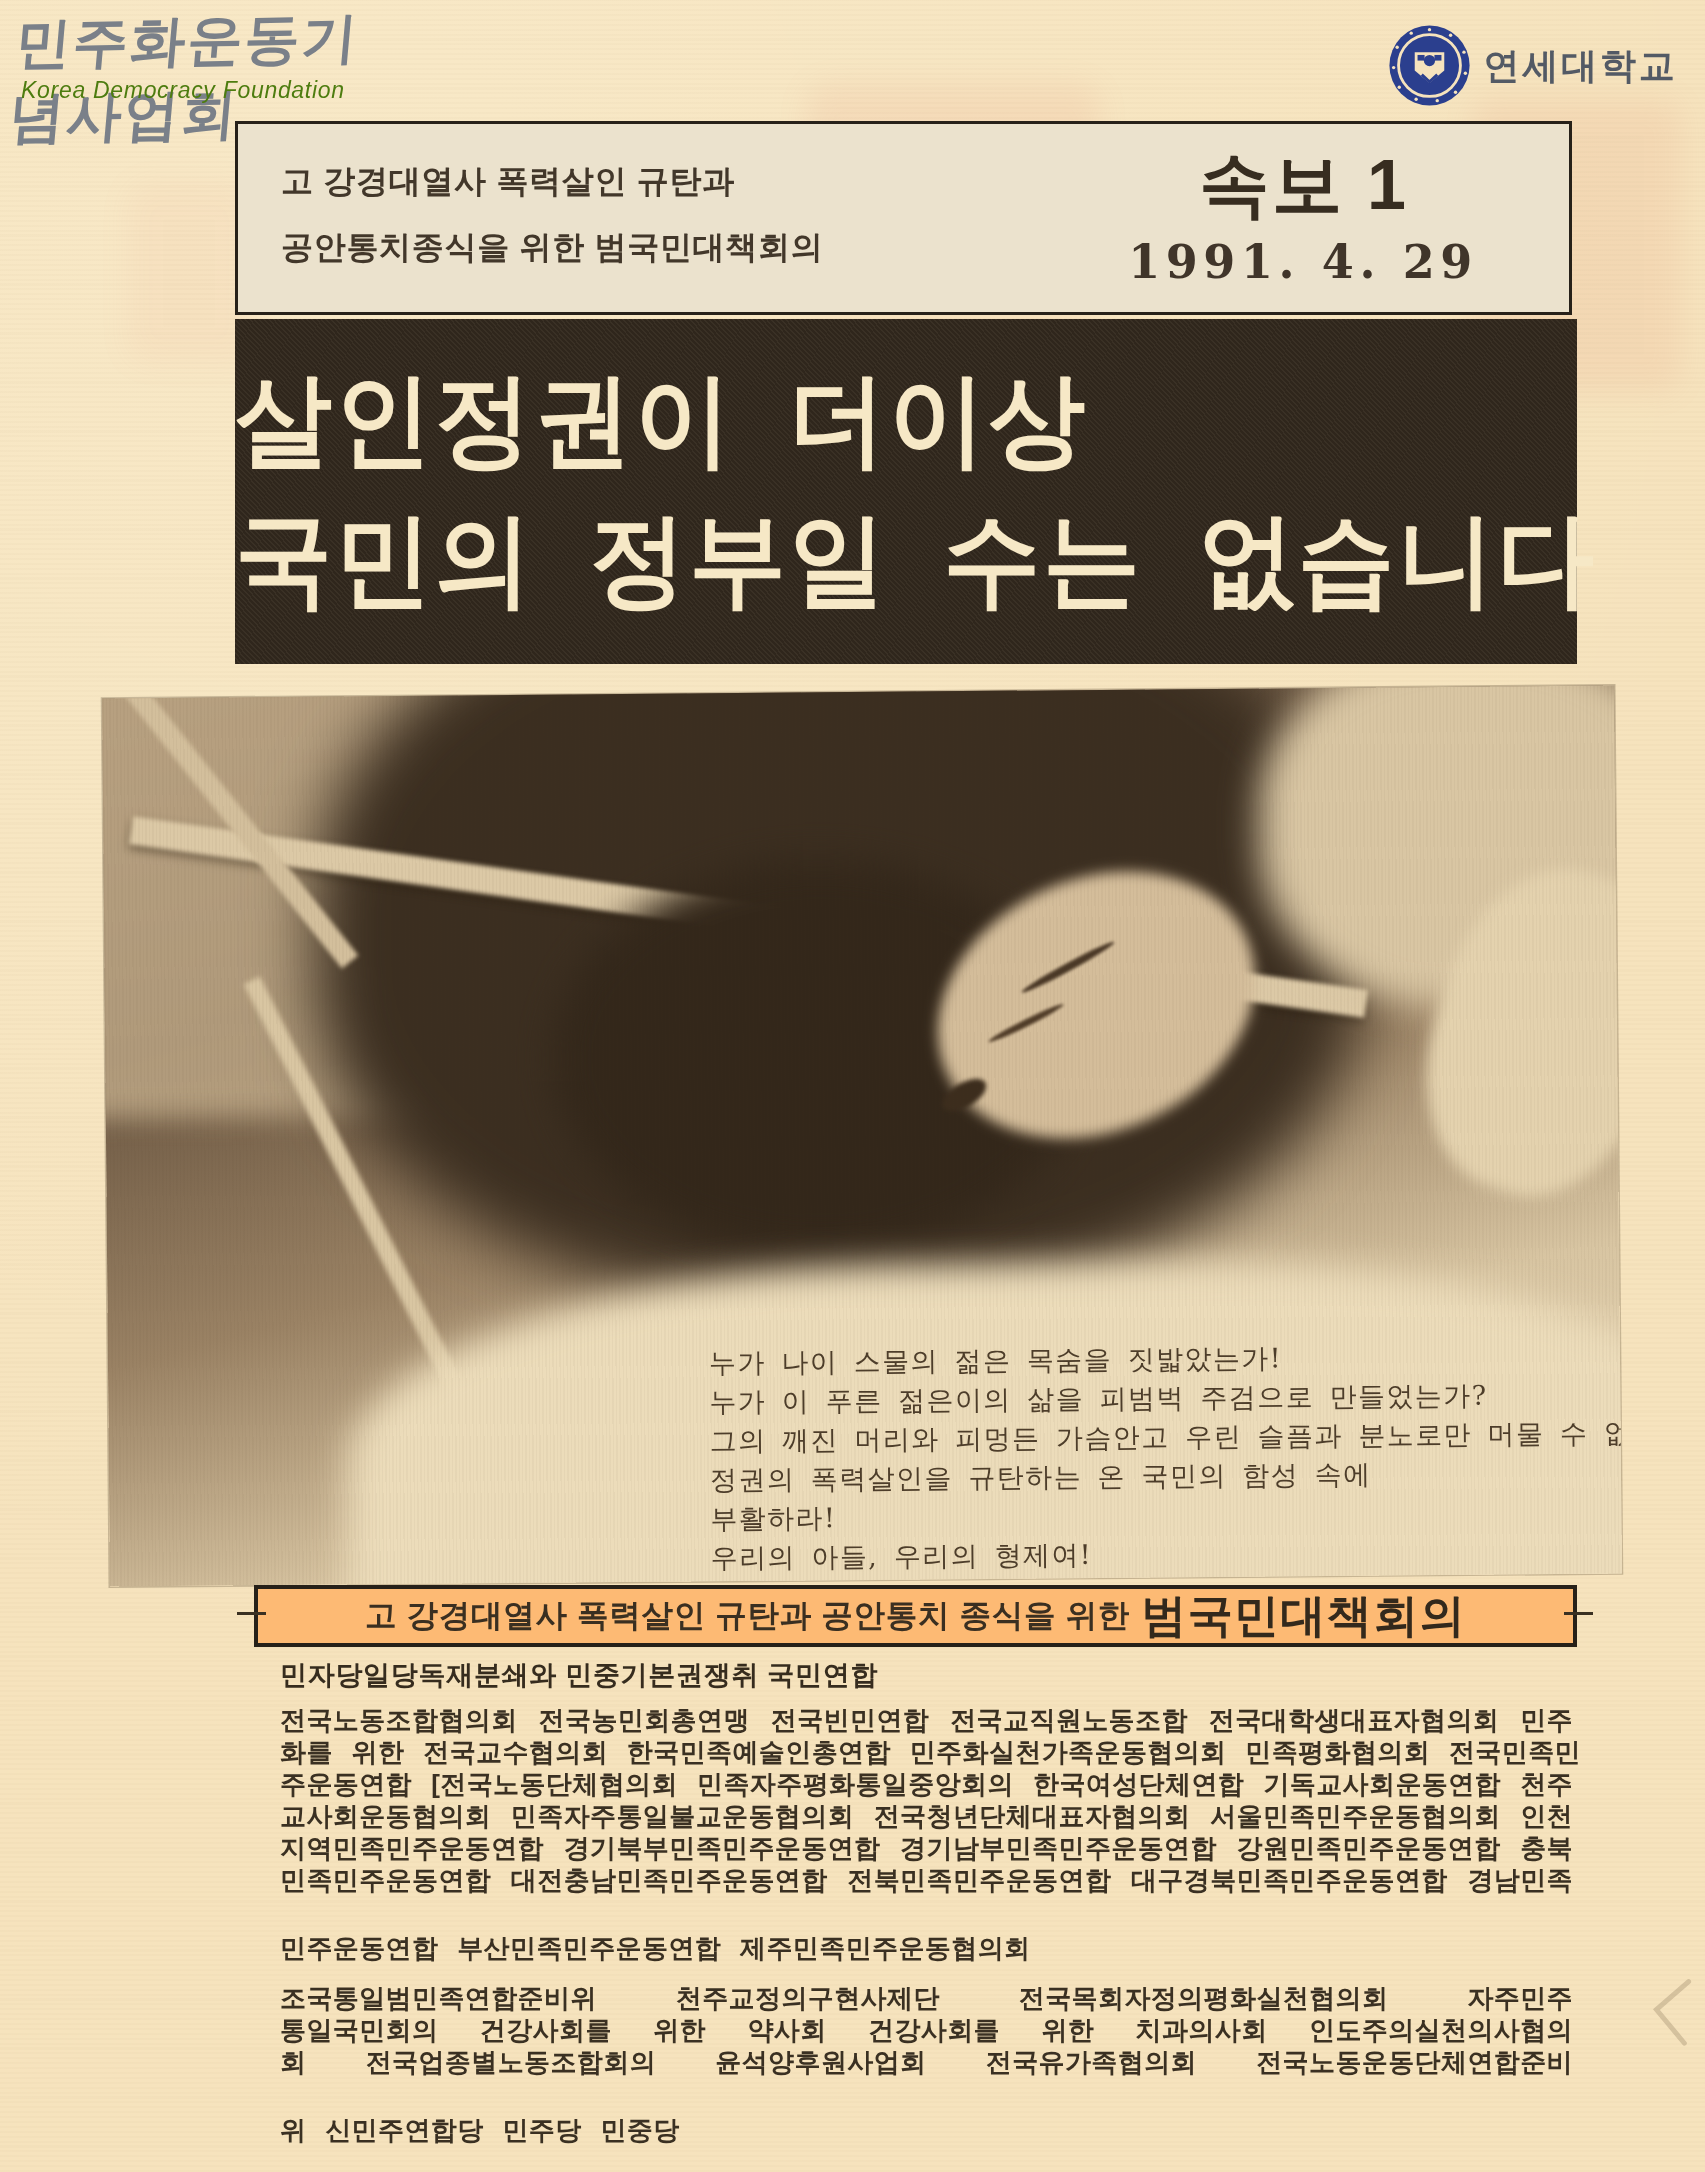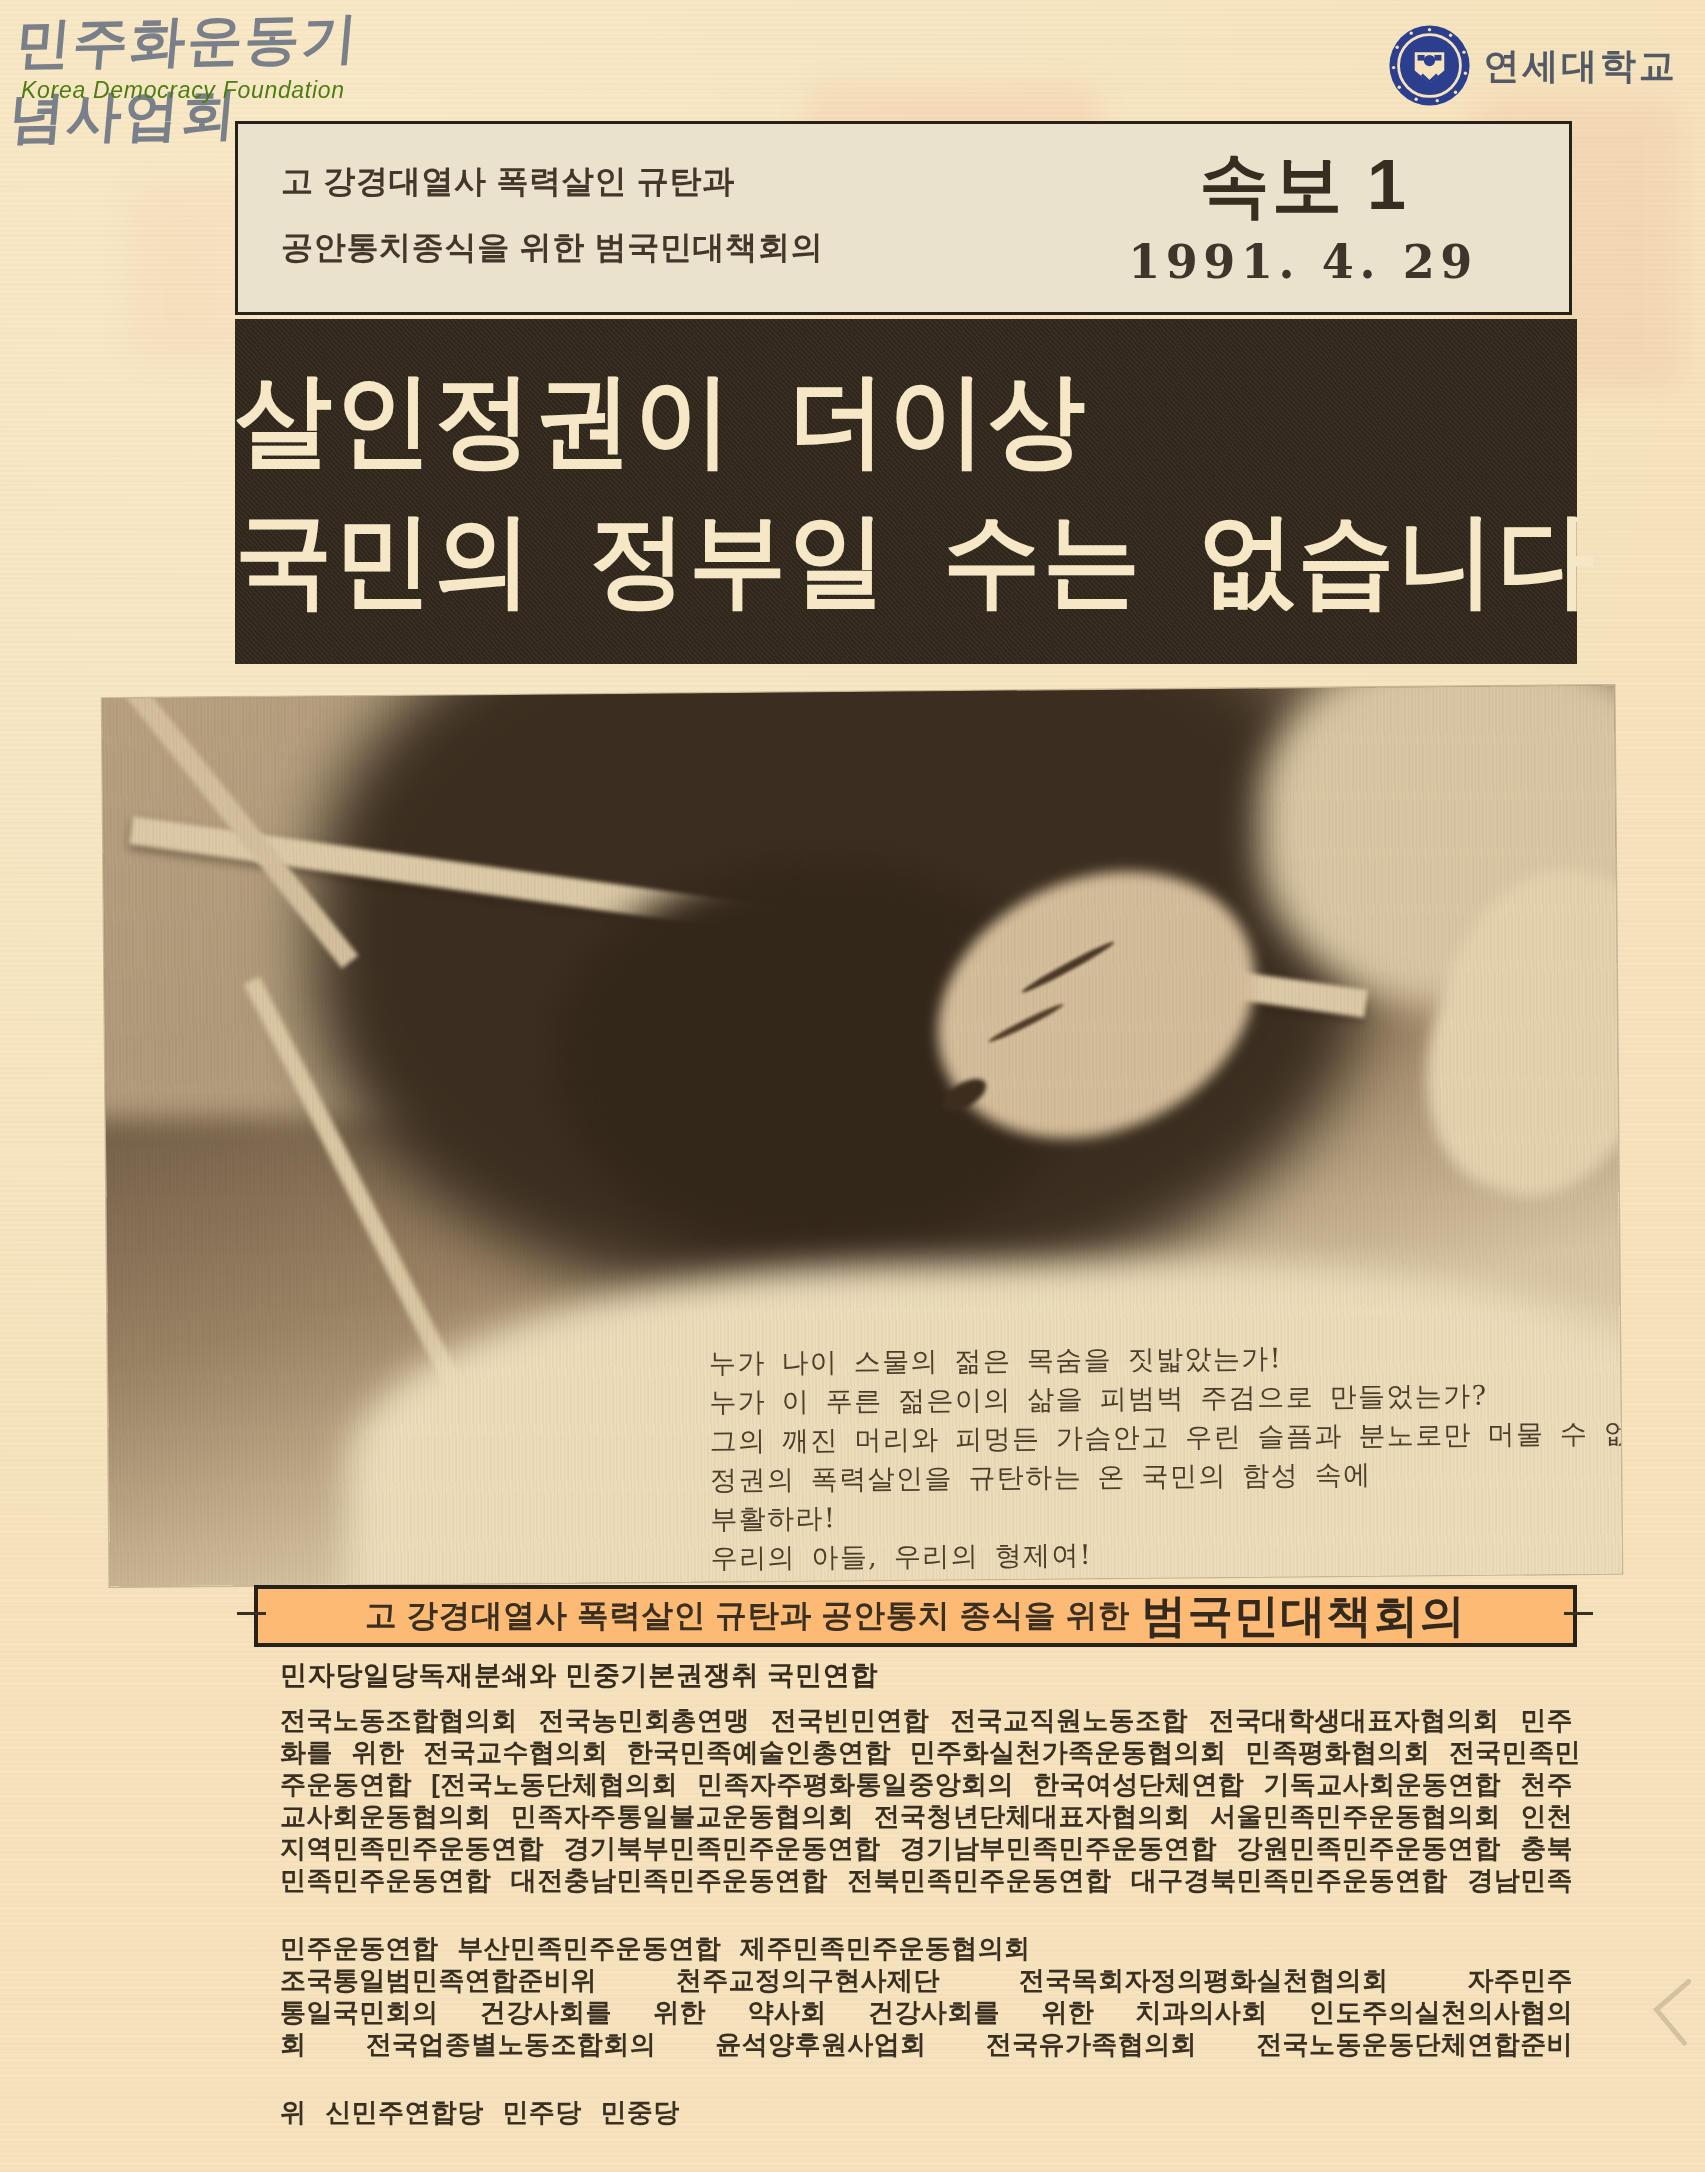--- a/index.html
+++ b/index.html
@@ -115,21 +115,21 @@
   
   .orgs{position:absolute;left:280px;top:1657px;width:1293px;}
   .org-lead{font-size:27px;font-weight:800;letter-spacing:0.7px;color:#362c1e;margin-bottom:11.2px;white-space:nowrap;}
   .org-line{
     font-size:26px;font-weight:700;color:#3a3022;line-height:32px;
     letter-spacing:0.4px;word-spacing:11.2px;
     text-align:justify;text-align-last:justify;text-justify:inter-word;
     white-space:nowrap;
   }
   .org-line.last{text-align:center;text-align-last:left;margin-top:36px;}
-  .org-para2{margin-top:0;}
+  .org-para2{margin-top:18px;}
 
   .pencil-mark{position:absolute;left:1648px;top:1976px;opacity:.55;}
 </style>
 </head>
 <body>
 
 <div class="paper-grain"></div>
 <div class="ghost g1"></div>
 <div class="ghost g2"></div>
 <div class="ghost g3"></div>

